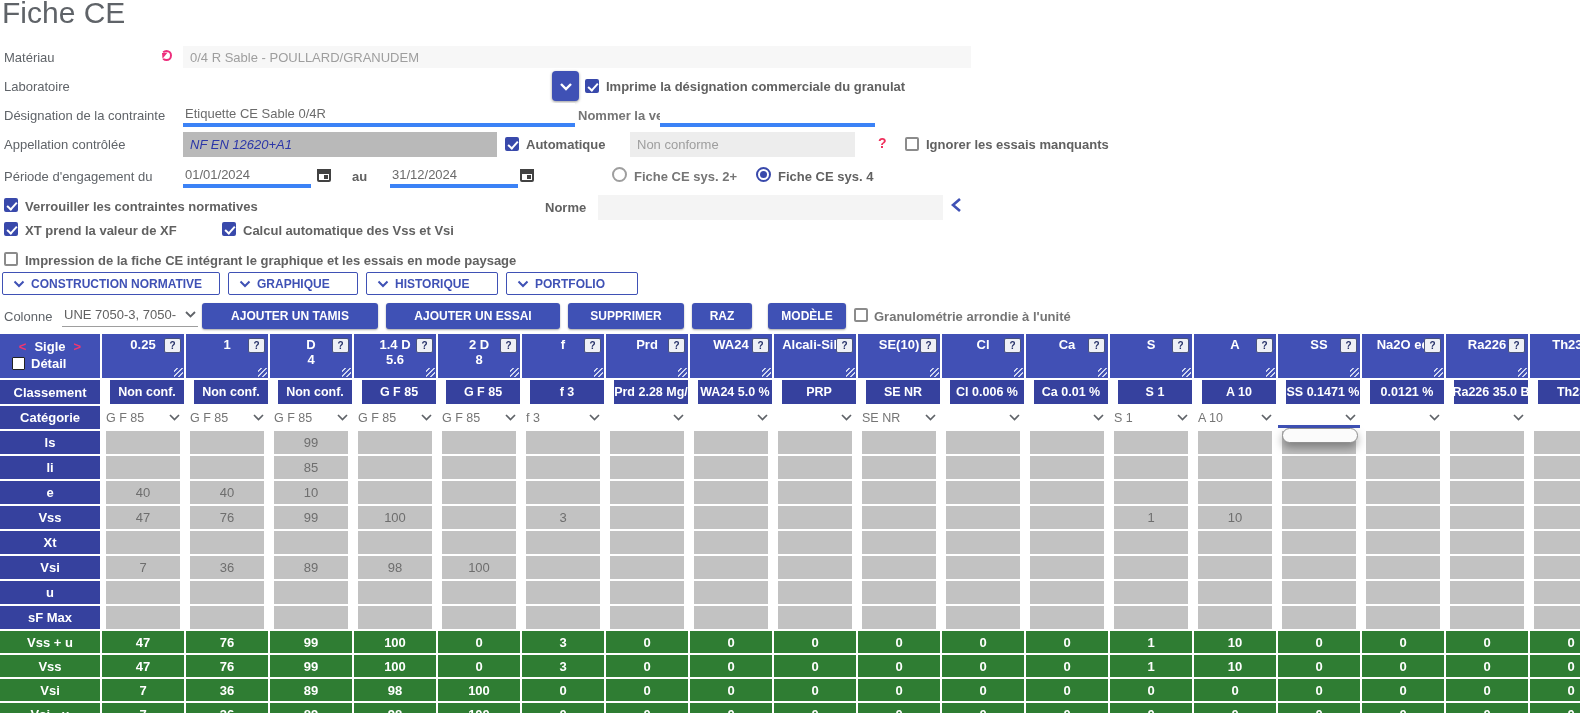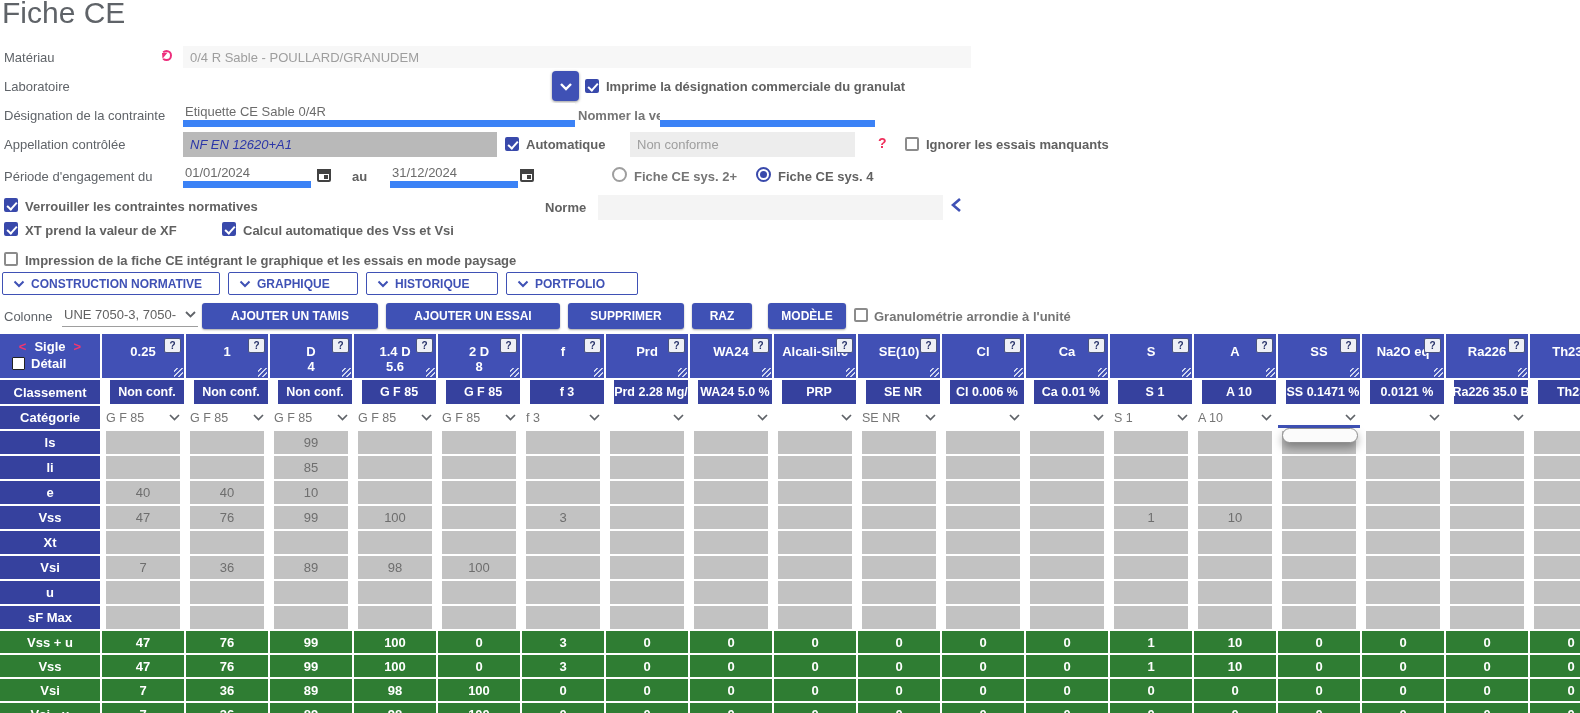--- a/index.html
+++ b/index.html
@@ -10,21 +10,21 @@
   body{background:#fff;}
   #app{position:relative;width:1580px;height:713px;background:#fff;overflow:hidden;}
   .abs{position:absolute;}
   .title{position:absolute;font-size:30px;color:#5f6368;font-weight:400;}
   .lbl{position:absolute;font-size:13px;color:#5f6368;white-space:nowrap;}
   .lbl2{position:absolute;font-size:13px;color:#616161;white-space:nowrap;font-weight:bold;}
   .field{position:absolute;display:flex;align-items:center;padding:0 7px;font-size:13px;}
   .gfield{background:#f7f7f7;color:var(--fade);}
   .g2field{background:#ededed;color:var(--fade);}
   .g3field{background:#f4f4f4;}
-  .ufield{position:absolute;display:flex;align-items:center;padding:0 2px;font-size:13px;color:#6b6b6b;border-bottom:7px solid #3b82f6;background:#fff;}
+  .ufield{position:absolute;display:flex;align-items:center;padding:0 2px;font-size:13px;color:#6b6b6b;border-bottom:4px solid #3b82f6;background:#fff;}
   .selfield{background:#b9b9b9;color:#2b36a8;font-style:italic;}
   .sync{position:absolute;width:11px;height:11px;border:2px solid var(--pink);border-radius:50%;border-left-color:transparent;}
   .sync::after{content:"";position:absolute;left:-5px;top:-3px;border:4px solid transparent;border-right-color:var(--pink);transform:rotate(40deg);}
   .bluebtn-sq{position:absolute;width:27px;height:30px;background:var(--blue);border-radius:4px;display:flex;align-items:center;justify-content:center;box-shadow:0 1px 3px rgba(0,0,0,.4);cursor:pointer;}
   .cb{position:absolute;width:14px;height:14px;border:2px solid #8b8b8b;border-radius:2px;background:#fff;}
   .cb.checked{background:#3949ab;border-color:#3949ab;}
   .cb.checked::after{content:"";position:absolute;left:3px;top:0px;width:4px;height:8px;border:solid #fff;border-width:0 2px 2px 0;transform:rotate(42deg);}
   .radio{position:absolute;width:15px;height:15px;border:2px solid #9e9e9e;border-radius:50%;background:#fff;}
   .radio.sel{border-color:#3949ab;}
   .radio.sel::after{content:"";position:absolute;left:2px;top:2px;width:7px;height:7px;border-radius:50%;background:#3949ab;}
@@ -32,21 +32,21 @@
   .cal::before{content:"";position:absolute;left:-2px;right:-2px;top:-2px;height:5px;background:#424242;}
   .cal::after{content:"";position:absolute;right:1px;bottom:1px;width:4px;height:4px;background:#424242;}
   .qmark{position:absolute;color:#ef2f5b;font-size:14px;font-weight:bold;}
   .obtn{position:absolute;height:23px;border:1px solid var(--blue);border-radius:2px;background:#fff;color:var(--blue);font-size:12px;font-weight:bold;display:flex;align-items:center;gap:6px;padding:0 10px;cursor:pointer;white-space:nowrap;}
   .fbtn{position:absolute;height:26px;background:var(--blue);border:none;border-radius:3px;color:#fff;font-size:12px;font-weight:bold;display:flex;align-items:center;justify-content:center;box-shadow:0 1px 2px rgba(0,0,0,.35);cursor:pointer;white-space:nowrap;}
   .sel-ctl{position:absolute;display:flex;align-items:center;border-bottom:1px solid #9e9e9e;font-size:13px;color:#616161;padding:0 2px;height:24px;cursor:pointer;white-space:nowrap;}
   .sel-ctl span{flex:1;}
   
   #ce-grid{position:absolute;left:0;top:334px;display:grid;grid-template-columns:100px repeat(18,82px);grid-template-rows:44px 24px 23px repeat(8,23px) repeat(4,22px);gap:2px;width:1612px;}
   .cell{position:relative;font-size:13px;overflow:hidden;}
-  .hdr{background:var(--hdr);color:#fff;font-weight:bold;text-align:center;padding-top:10px;}
+  .hdr{background:var(--hdr);color:#fff;font-weight:bold;text-align:center;padding-top:3px;}
   .hdr .h1{line-height:15px;font-size:13px;}
   .qbtn{position:absolute;top:4px;right:3px;width:17px;height:15px;background:#eef0f6;border:1px solid #49537e;color:#273269;font-size:10px;font-weight:bold;line-height:13px;text-align:center;border-radius:2px;cursor:pointer;}
   .rsz{position:absolute;right:1px;bottom:1px;width:9px;height:9px;background:repeating-linear-gradient(135deg,transparent 0 2px,#cdd3ee 2px 3.5px);cursor:nwse-resize;}
   .corner{background:var(--hdr);color:#fff;font-weight:bold;text-align:center;padding-top:4px;}
   .sig{line-height:17px;}
   .det{line-height:18px;text-align:left;padding-left:12px;}
   .pk{color:#f5356f;font-weight:bold;margin:0 8px;font-size:13px;}
   .wcb{display:inline-block;width:13px;height:13px;background:#fff;border:1px solid #222;border-radius:1px;vertical-align:-2px;margin-right:6px;cursor:pointer;}
   .rowlab{background:var(--lab);color:#fff;font-weight:bold;display:flex;align-items:center;justify-content:center;}
   .clsm{background:var(--lab);color:#fff;font-weight:bold;display:flex;align-items:center;justify-content:center;font-size:12.5px;white-space:nowrap;margin-left:8px;}

